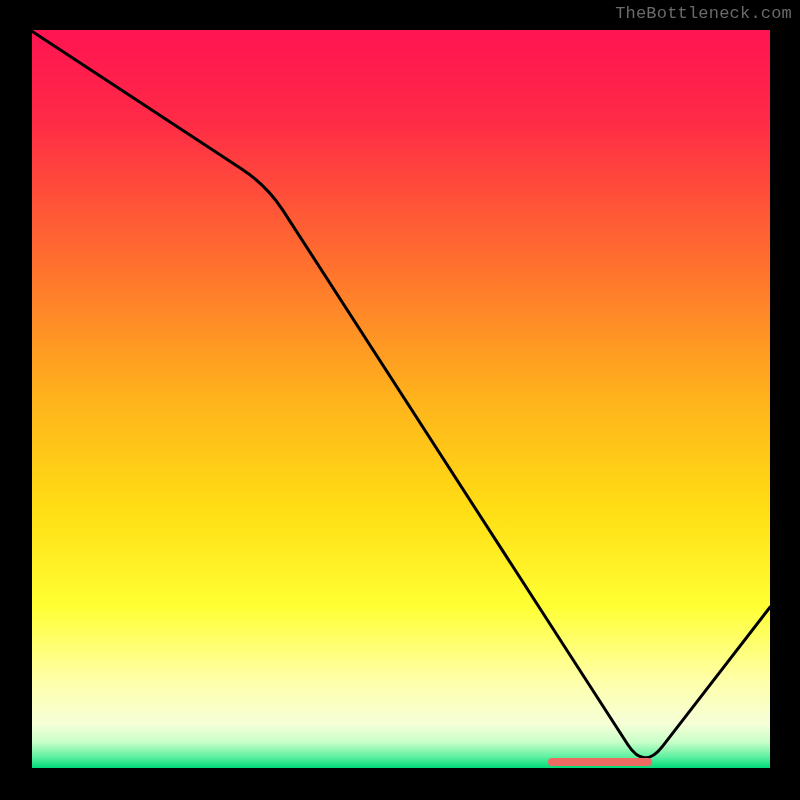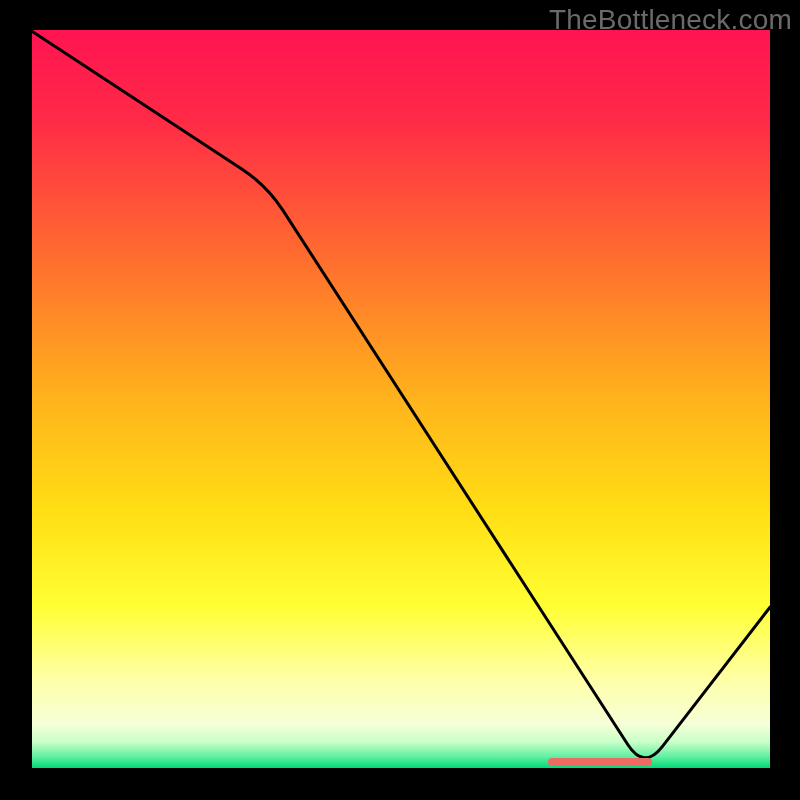--- a/index.html
+++ b/index.html
@@ -14,24 +14,25 @@
   .wrap {
     position: relative;
     width: 800px;
     height: 800px;
   }
   .watermark {
     position: absolute;
     top: 4px;
     right: 8px;
     color: #6a6a6a;
-    font-size: 28px;
+    font-size: 17px;
     font-weight: 500;
     letter-spacing: 0.2px;
     user-select: none;
+    font-family: Liberation Mono, monospace;
   }
   .plot {
     position: absolute;
     left: 30px;
     top: 30px;
     width: 740px;
     height: 740px;
     overflow: hidden;
   }
   .gradient {

